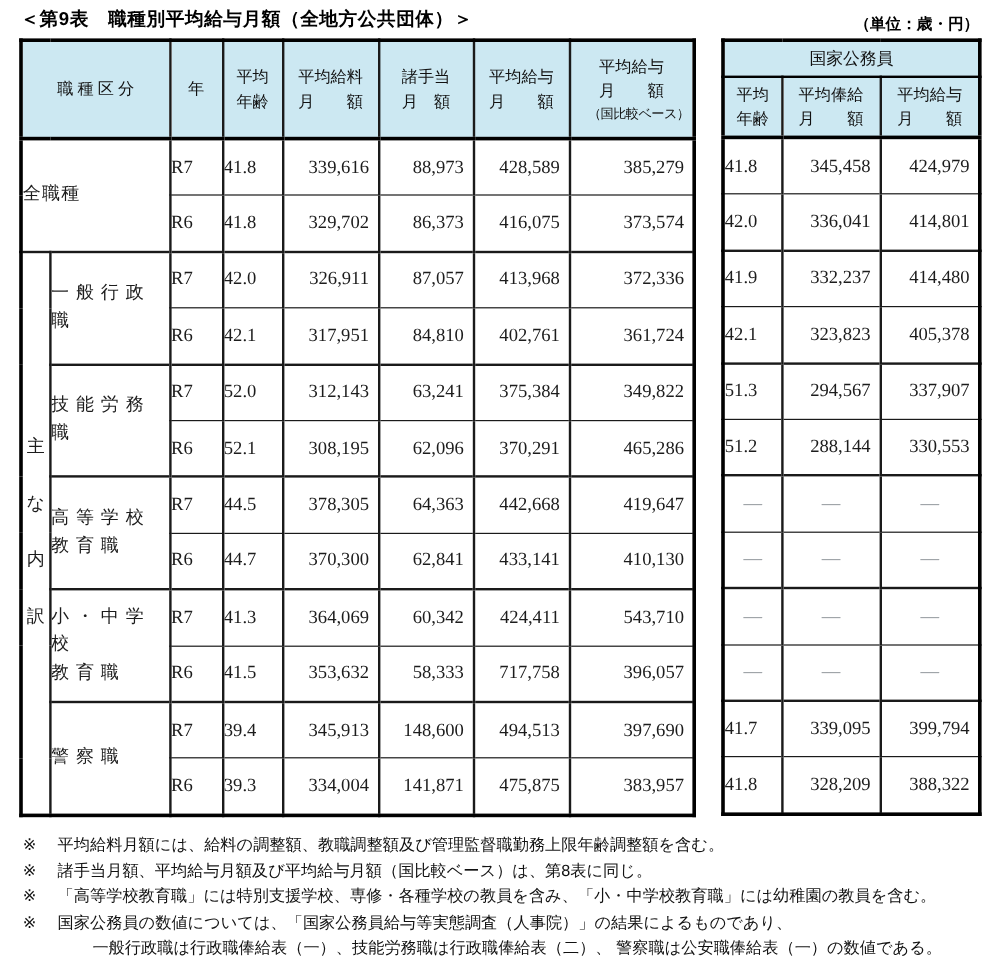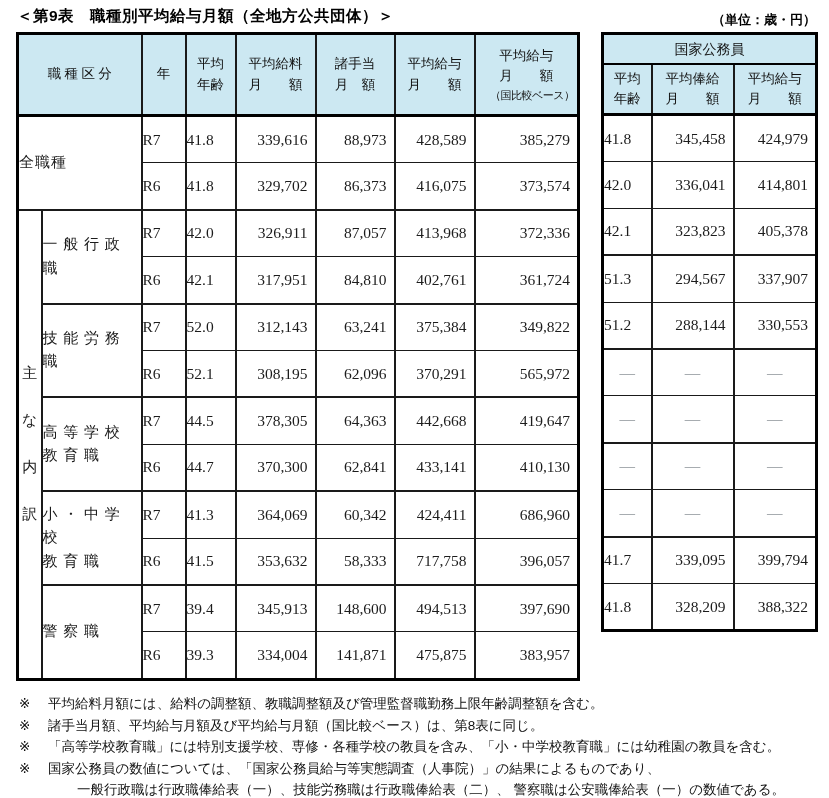--- a/index.html
+++ b/index.html
@@ -140,21 +140,21 @@
       <td class="num">63,241</td>
       <td class="num">375,384</td>
       <td class="num">349,822</td>
     </tr>
     <tr>
       <td class="ctr">R6</td>
       <td class="ctr">52.1</td>
       <td class="num">308,195</td>
       <td class="num">62,096</td>
       <td class="num">370,291</td>
-      <td class="num">565,972</td>
+      <td class="num">465,286</td>
     </tr>
 
     <tr class="gstart">
       <td rowspan="2" class="gname">
         <span class="hline">高 等 学 校</span>
         <span class="hline">教 育 職</span>
       </td>
       <td class="ctr">R7</td>
       <td class="ctr">44.5</td>
       <td class="num">378,305</td>
@@ -174,21 +174,21 @@
     <tr class="gstart">
       <td rowspan="2" class="gname">
         <span class="hline">小 ・ 中 学 校</span>
         <span class="hline">教 育 職</span>
       </td>
       <td class="ctr">R7</td>
       <td class="ctr">41.3</td>
       <td class="num">364,069</td>
       <td class="num">60,342</td>
       <td class="num">424,411</td>
-      <td class="num">686,960</td>
+      <td class="num">543,710</td>
     </tr>
     <tr>
       <td class="ctr">R6</td>
       <td class="ctr">41.5</td>
       <td class="num">353,632</td>
       <td class="num">58,333</td>
       <td class="num">717,758</td>
       <td class="num">396,057</td>
     </tr>
 
@@ -242,20 +242,25 @@
     <tr class="gstart">
       <td class="ctr">41.8</td>
       <td class="num">345,458</td>
       <td class="num">424,979</td>
     </tr>
     <tr>
       <td class="ctr">42.0</td>
       <td class="num">336,041</td>
       <td class="num">414,801</td>
     </tr>
+    <tr class="gstart">
+      <td class="ctr">41.9</td>
+      <td class="num">332,237</td>
+      <td class="num">414,480</td>
+    </tr>
     <tr>
       <td class="ctr">42.1</td>
       <td class="num">323,823</td>
       <td class="num">405,378</td>
     </tr>
     <tr class="gstart">
       <td class="ctr">51.3</td>
       <td class="num">294,567</td>
       <td class="num">337,907</td>
     </tr>

